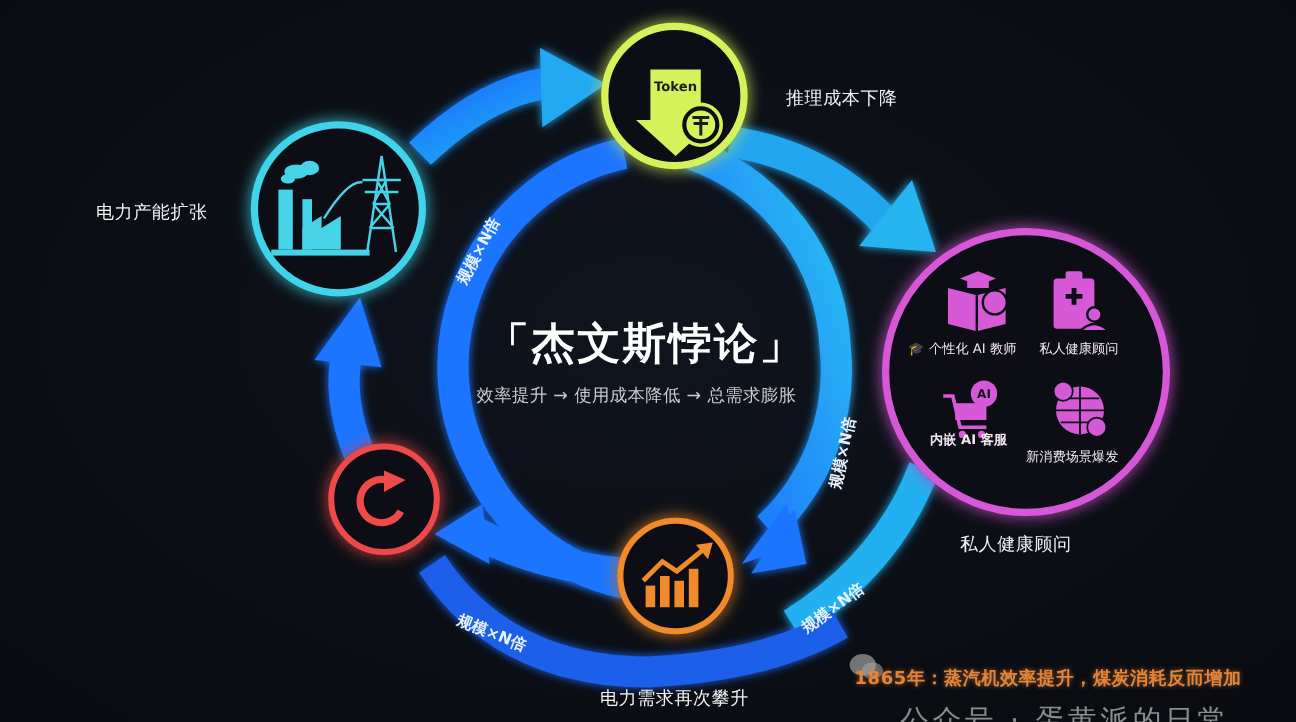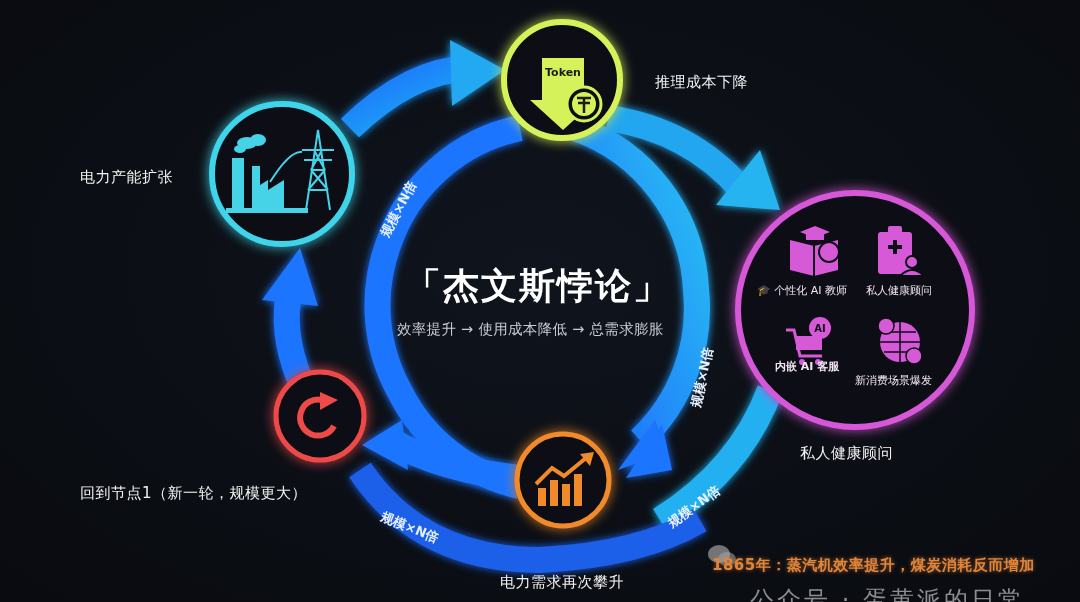--- a/index.html
+++ b/index.html
@@ -168,21 +168,20 @@
   </g>
 </svg>
 
 <div class="title">「杰文斯悖论」</div>
 <div class="subtitle">效率提升 → 使用成本降低 → 总需求膨胀</div>
 
 <div class="label" style="left:80px;top:168px;">电力产能扩张</div>
 <div class="label" style="left:655px;top:73px;">推理成本下降</div>
 <div class="label" style="left:800px;top:444px;">私人健康顾问</div>
 <div class="label" style="left:500px;top:544px;margin-top:29px;">电力需求再次攀升</div>
-<div class="label" style="left:80px;top:484px;">回到节点1（新一轮，规模更大）</div>
 
 <div class="svc-label" style="left:757px;top:283px;"><span style="color:#e8c23a;">🎓</span> <span>个性化 AI 教师</span></div>
 <div class="svc-label" style="left:866px;top:283px;">私人健康顾问</div>
 <div class="svc-label" style="left:775px;top:359px;font-weight:bold;">内嵌 AI 客服</div>
 <div class="svc-label" style="left:855px;top:373px;">新消费场景爆发</div>
 
 <svg class="wm-icon" viewBox="0 0 30 24">
   <ellipse cx="12" cy="10" rx="11" ry="9" fill="rgba(200,200,200,0.55)"></ellipse>
   <ellipse cx="20" cy="15" rx="9" ry="7" fill="rgba(170,170,170,0.55)"></ellipse>
 </svg>

